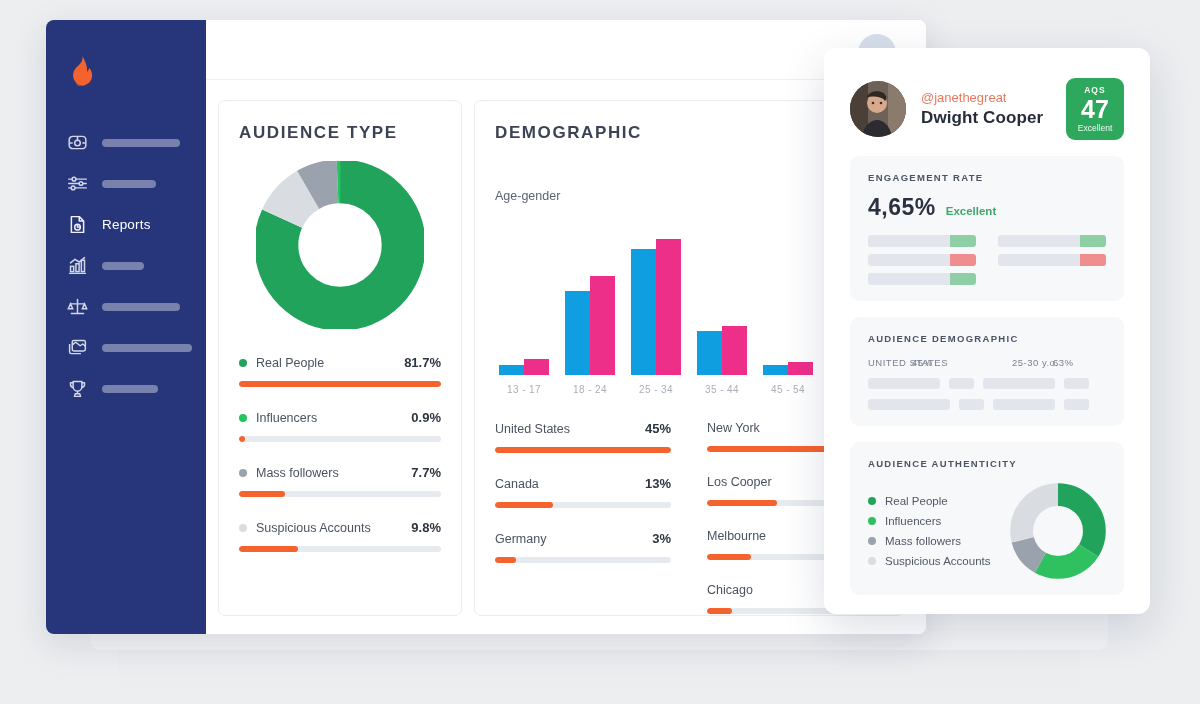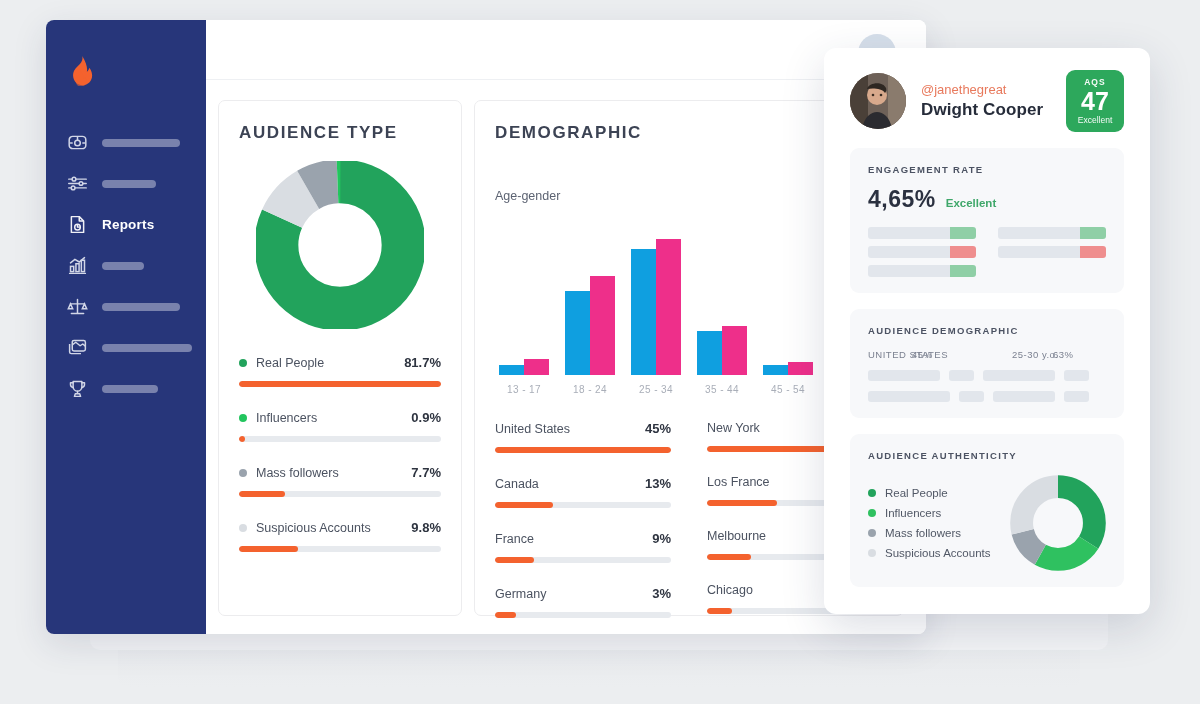--- a/index.html
+++ b/index.html
@@ -36,21 +36,21 @@
     padding-top: 22px; position: relative;
   }
   .logo { height: 58px; padding-left: 22px; display: flex; align-items: center; }
   .flame { width: 26px; height: 30px; display:block; }
   .nav { margin-top: 22px; }
   .nav-item {
     height: 41px; display: flex; align-items: center;
     padding-left: 21px; gap: 14px; cursor: pointer;
   }
   .nav-icon { width: 21px; height: 21px; flex: 0 0 21px; display:block; opacity: .93; }
-  .nav-label { font-size: 13.5px; color: #ffffff; letter-spacing: .2px; font-weight: bold; }
+  .nav-label { font-size: 13.5px; color: #ffffff; letter-spacing: .2px; }
   .nav-ph { height: 8px; border-radius: 4px; background: #8b94b8; opacity: .82; }
 
   
   .content { flex: 1; position: relative; background: #fff; }
   .topbar {
     height: 60px; border-bottom: 1px solid #eef0f3;
     display: flex; align-items: center; padding: 0 22px; position: relative;
   }
   .search-wrap { display: flex; align-items: center; gap: 14px; flex: 1; }
   .search-icon { width: 19px; height: 19px; flex: 0 0 19px; }
@@ -104,21 +104,21 @@
   .tick { flex: 1; text-align: center; font-size: 10px; color: #a9aeb8; letter-spacing: .4px; }
 
   .geo { display: flex; gap: 36px; margin-top: 26px; }
   .geo-col { flex: 1; }
 
   
   .profile-card {
     position: absolute; left: 824px; top: 48px; width: 326px; height: 566px;
     background: #ffffff; border-radius: 12px;
     box-shadow: 0 14px 44px rgba(40,50,85,.16);
-    padding: 22px 26px;
+    padding: 30px 26px;
   }
   .pc-head { display: flex; align-items: center; gap: 15px; }
   .pc-avatar {
     width: 56px; height: 56px; border-radius: 50%; flex: 0 0 56px; overflow: hidden;
     background: #8d7b6e;
   }
   .pc-names { flex: 1; }
   .pc-handle { font-size: 13px; color: #e8795c; margin-bottom: 3px; }
   .pc-name { font-size: 17px; font-weight: bold; color: #262c3a; letter-spacing: .1px; }
   .aqs {
@@ -370,29 +370,20 @@
                 <div class="metric-head">
                   <span class="metric-label">Canada</span>
                   <span class="metric-val">13%</span>
                 </div>
                 <div class="track">
                     <div class="fill" style="width:33%"></div>
                   </div>
               </div>
               <div class="metric">
                 <div class="metric-head">
-                  <span class="metric-label">France</span>
-                  <span class="metric-val">9%</span>
-                </div>
-                <div class="track">
-                    <div class="fill" style="width:22%"></div>
-                  </div>
-              </div>
-              <div class="metric">
-                <div class="metric-head">
                   <span class="metric-label">Germany</span>
                   <span class="metric-val">3%</span>
                 </div>
                 <div class="track">
                     <div class="fill" style="width:12%"></div>
                   </div>
               </div>
             </div>
 
             <div class="geo-col">
@@ -400,21 +391,21 @@
                 <div class="metric-head">
                   <span class="metric-label">New York</span>
                   <span class="metric-val"></span>
                 </div>
                 <div class="track">
                     <div class="fill" style="width:100%"></div>
                   </div>
               </div>
               <div class="metric">
                 <div class="metric-head">
-                  <span class="metric-label">Los France</span>
+                  <span class="metric-label">Los Cooper</span>
                   <span class="metric-val"></span>
                 </div>
                 <div class="track">
                     <div class="fill" style="width:40%"></div>
                   </div>
               </div>
               <div class="metric">
                 <div class="metric-head">
                   <span class="metric-label">Melbourne</span>
                   <span class="metric-val"></span>

